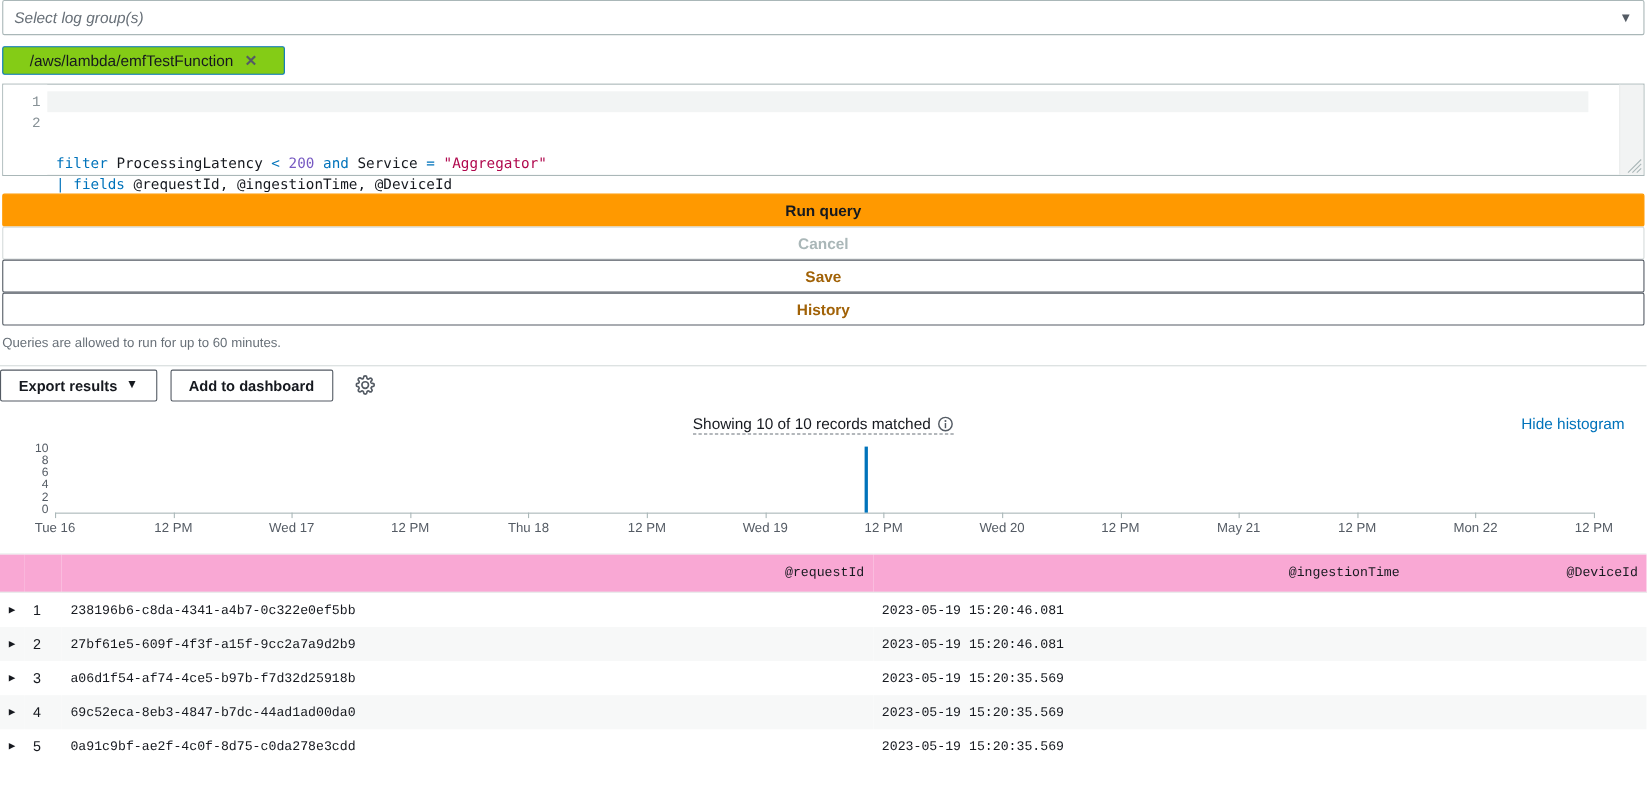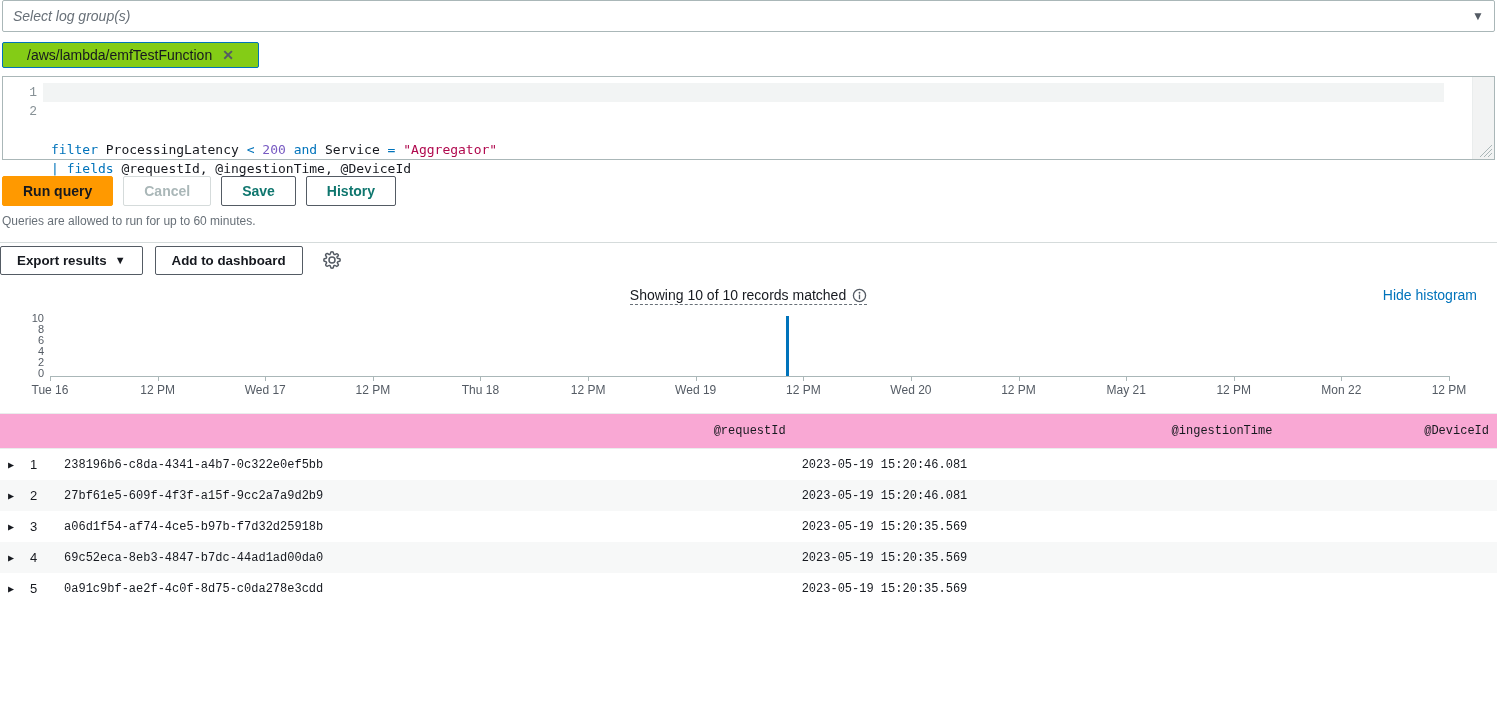--- a/index.html
+++ b/index.html
@@ -99,27 +99,27 @@
   .id  { color: #16191f; }
   .scroll-gutter {
     width: 22px;
     background: #f2f3f3;
     border-left: 1px solid #eaeded;
   }
 
   
   .btn-row {
     display: flex;
-    gap: 10px;
     margin: 16px 2px 8px 2px;
+    flex-direction: column;
   }
   .btn {
     border: 1px solid #545b64;
     background: #fff;
-    color: #0f766e;
+    color: #a16207;
     font-weight: 700;
     font-size: 14px;
     padding: 6px 20px;
     border-radius: 2px;
     cursor: pointer;
   }
   .btn-primary {
     background: #ff9900;
     border-color: #ff9900;
     color: #16191f;

